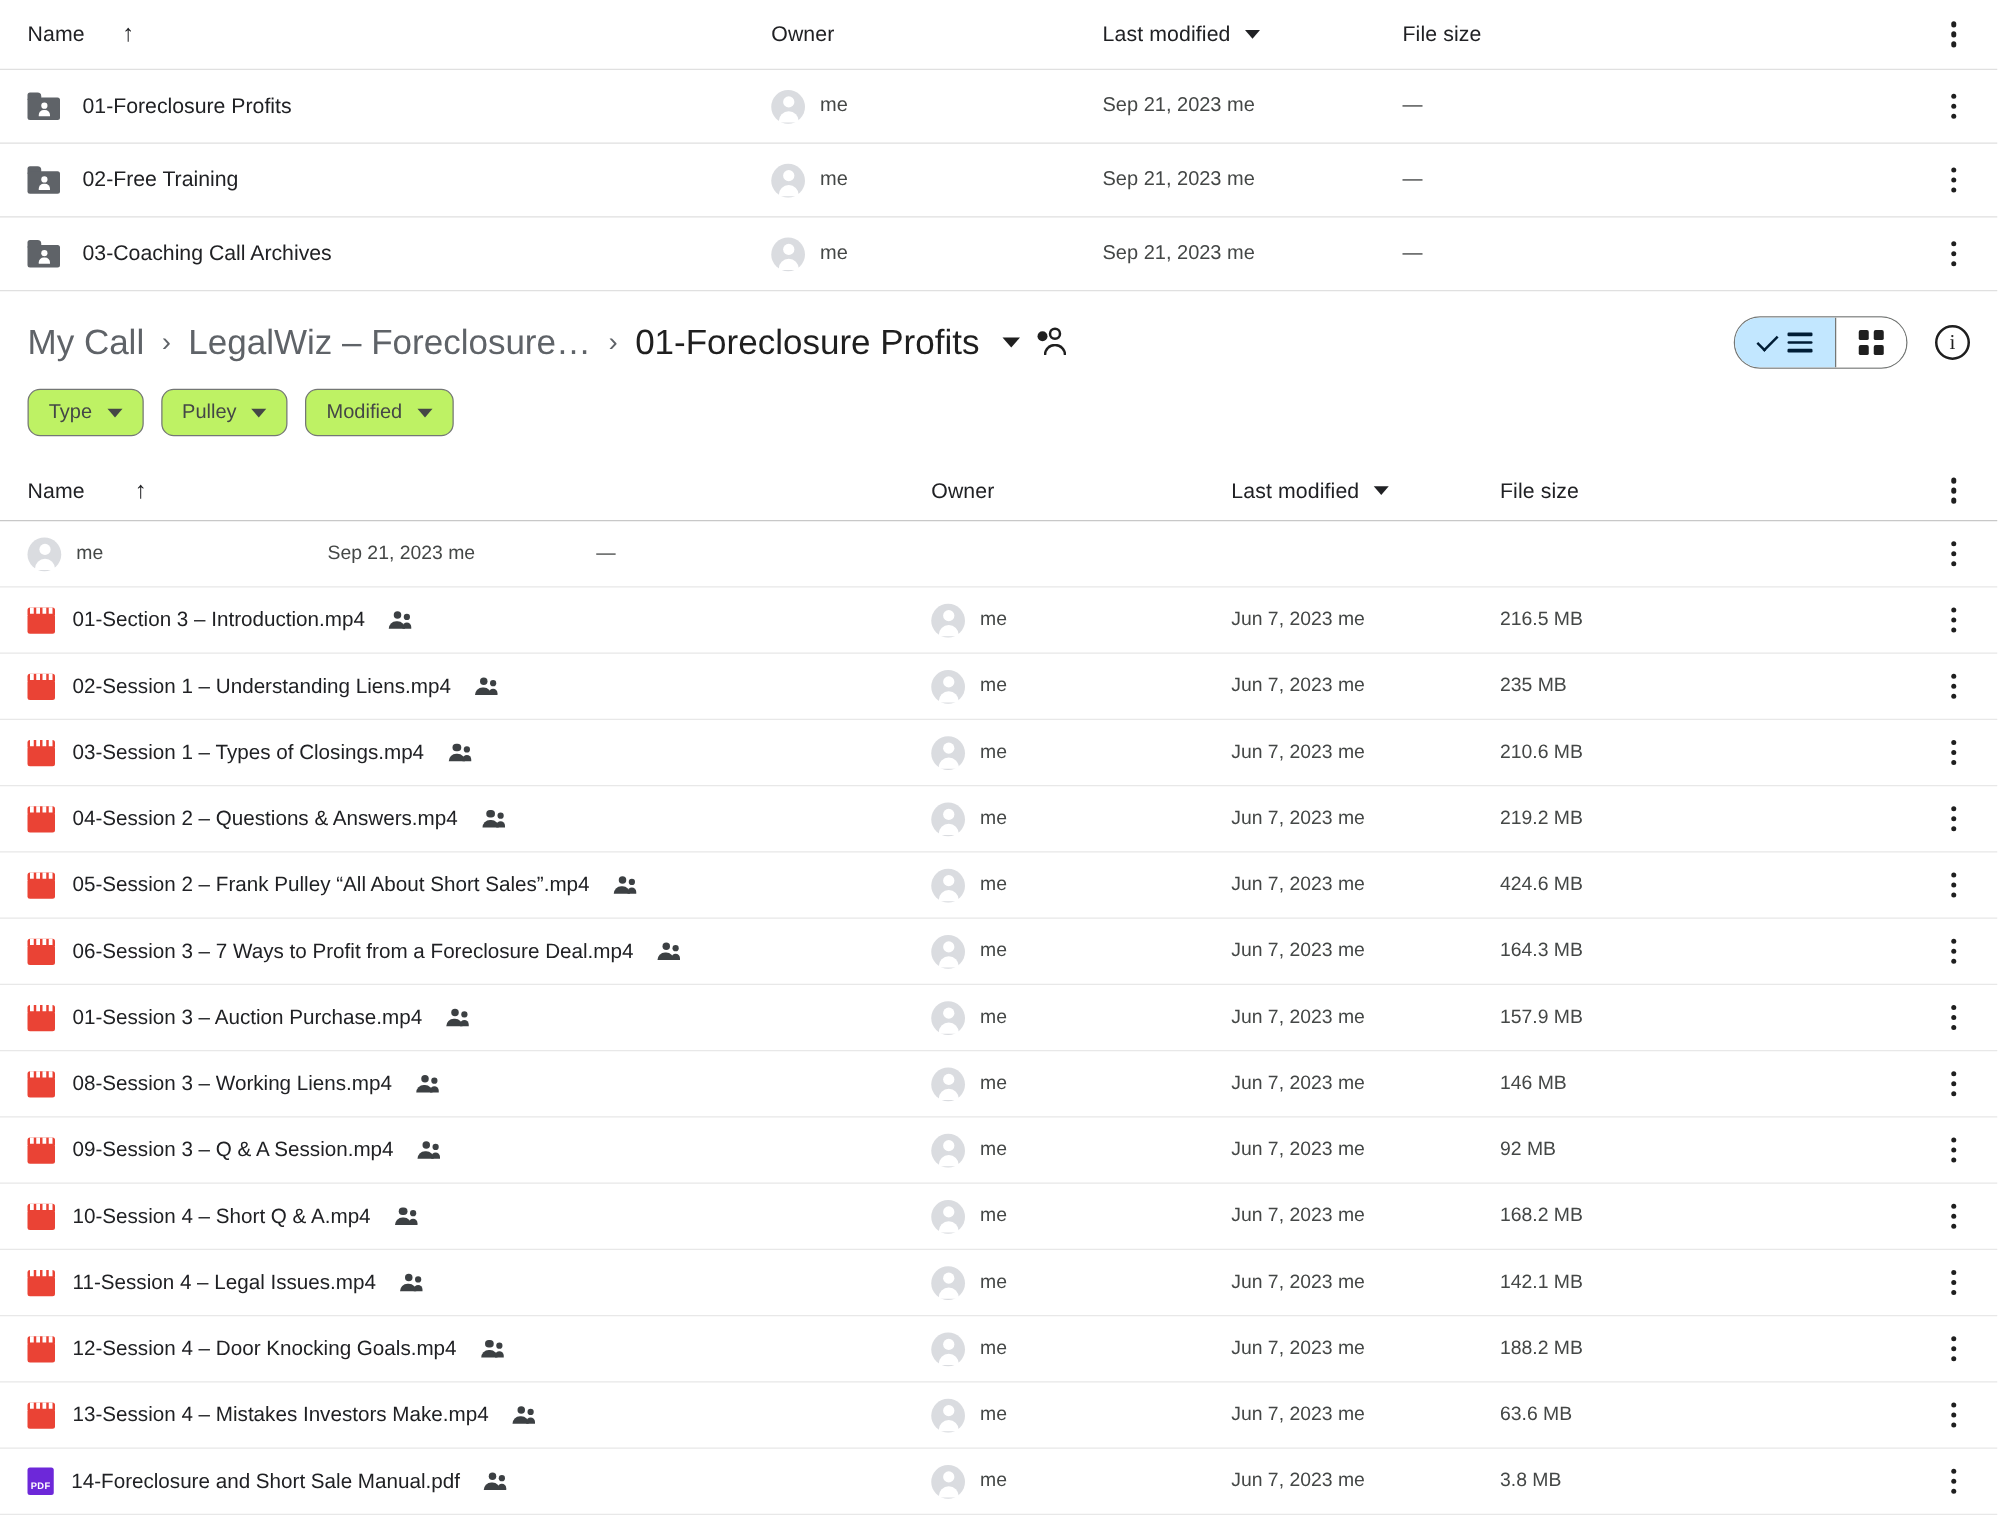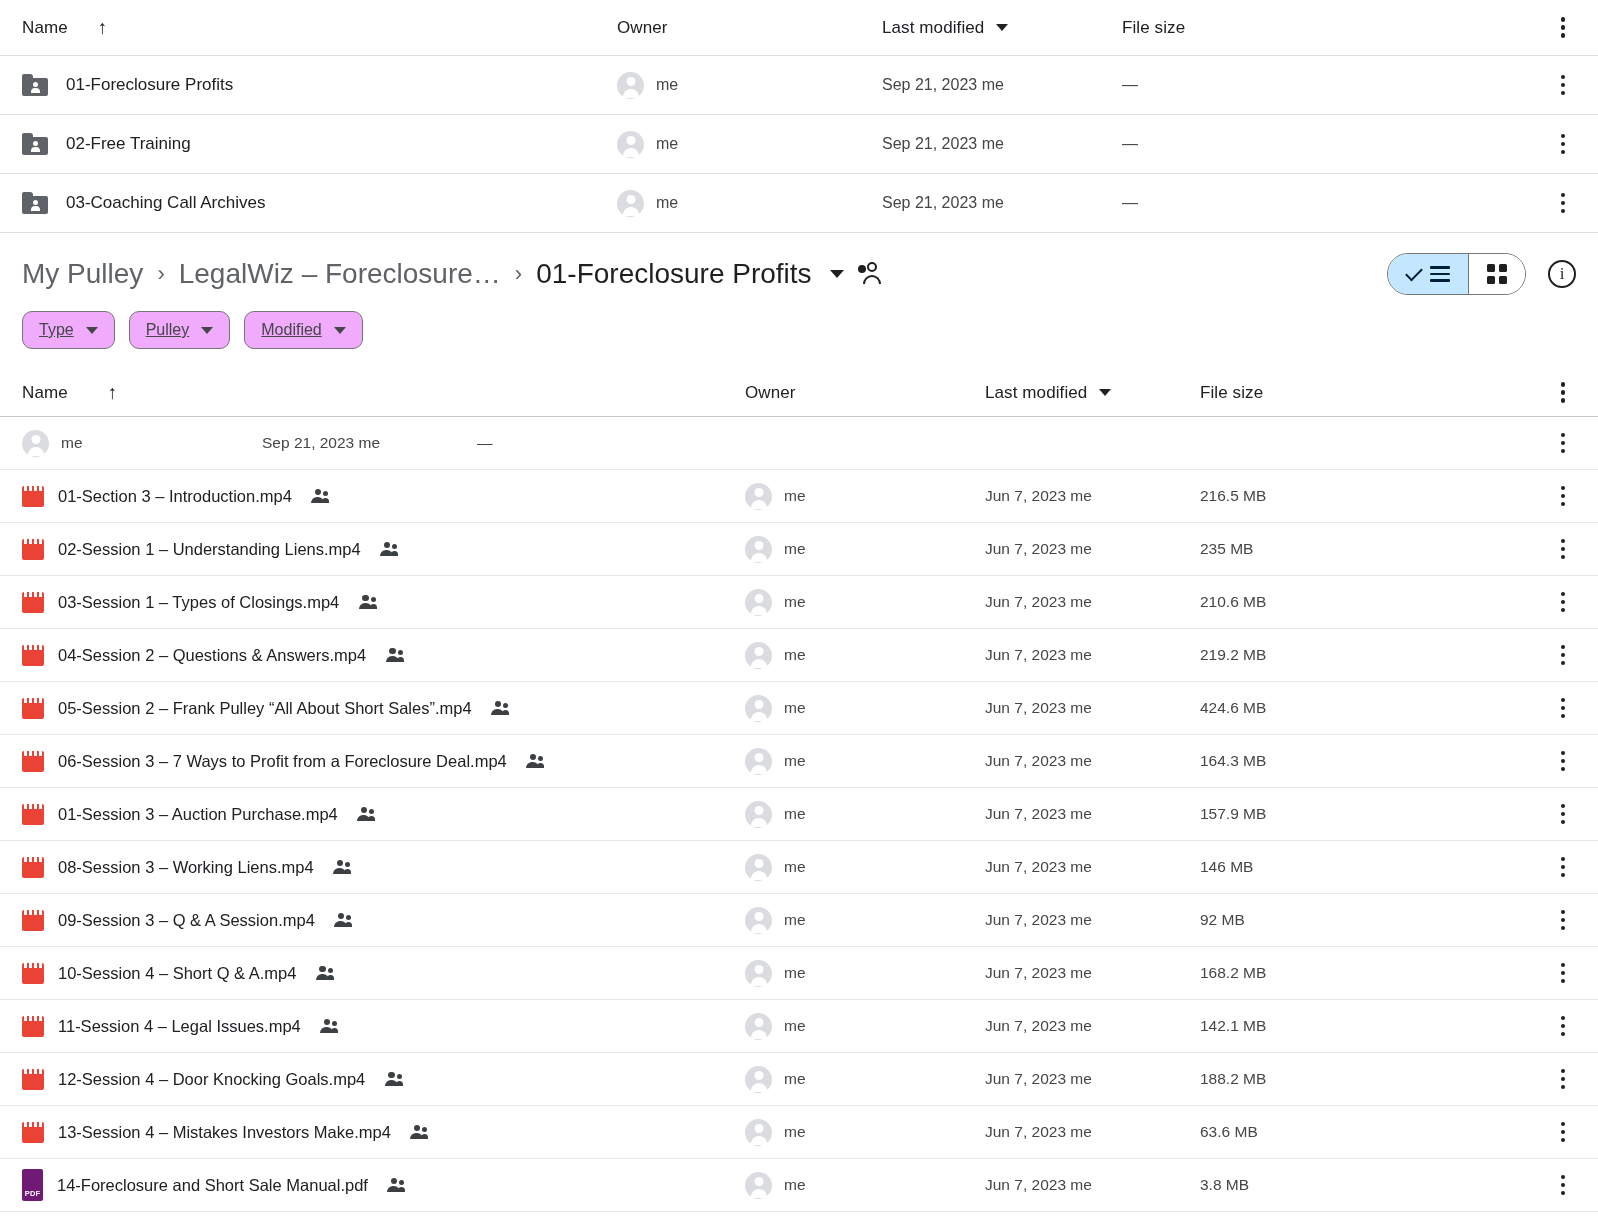--- a/index.html
+++ b/index.html
@@ -161,23 +161,22 @@
     font-size: 17px; font-family: "Liberation Serif", serif; color: #1f1f1f;
     cursor: pointer; flex: none;
   }
 
   
   .chips { display: flex; align-items: center; gap: 14px; margin-top: 14px; padding-bottom: 6px; }
   .chip {
     display: inline-flex; align-items: center; gap: 12px;
     height: 38px; padding: 0 16px;
     border: 1px solid #747775; border-radius: 10px;
-    font-size: 16px; color: #444746; background: #f0abfc; cursor: pointer;
+    font-size: 16px; color: #444746; background: #bef264; cursor: pointer;
     white-space: nowrap;
-    text-decoration: underline;
   }
   .chip .cd {
     width: 0; height: 0;
     border-left: 6px solid transparent;
     border-right: 6px solid transparent;
     border-top: 7px solid #444746;
   }
 
   
   .files { margin-top: 14px; }
@@ -207,21 +206,21 @@
   .frow .f-menu  { flex: 1; display: flex; justify-content: flex-end; }
 
   
   .vid-ico { width: 22px; height: 21px; position: relative; flex: none; }
   .vid-ico .bd { position:absolute; left:0; top:5px; width:22px; height:16px; background:#ea4335; border-radius:2px; }
   .vid-ico .tp { position:absolute; left:0; top:0; width:22px; height:6px; background:#ea4335; border-radius:2px 2px 0 0; }
   .vid-ico .tp s { position:absolute; top:0; width:2.6px; height:6px; background:#ffffff; }
 
   
   .pdf-ico {
-    width: 21px; height: 32px; background: #701a75; border-radius: 2px;
+    width: 21px; height: 22px; background: #6d28d9; border-radius: 2px;
     display: flex; align-items: flex-end; justify-content: center;
     flex: none; padding-bottom: 4px;
   }
   .pdf-ico span { font-size: 7.5px; font-weight: bold; color: #fff; letter-spacing: .2px; line-height: 1; }
 
   
   .share-badge { width: 19px; height: 15px; position: relative; flex: none; margin-left: 4px; }
   .share-badge .a { position:absolute; left:5px; top:0; width:6.5px; height:6.5px; border-radius:50%; background:#3c4043; }
   .share-badge .b { position:absolute; left:1.5px; top:8px; width:13px; height:6px; border-radius:6px 6px 0 0; background:#3c4043; }
   .share-badge .c { position:absolute; left:13.5px; top:2.5px; width:5px; height:5px; border-radius:50%; background:#3c4043; }
@@ -336,21 +335,21 @@
             <i></i>
             <i></i>
           </span>
         </div>
       </div>
     </div>
 </div>
 
 <div class="crumb-band">
   <div class="crumbs">
-    <span class="crumb">My Pulley</span>
+    <span class="crumb">My Call</span>
     <span class="crumb-sep">›</span>
     <span class="crumb">LegalWiz – Foreclosure…</span>
     <span class="crumb-sep">›</span>
     <span class="crumb current">01-Foreclosure Profits</span>
     <span class="crumb-caret"></span>
     <span class="people-ico">
         <span class="p1"></span>
         <span class="p1b"></span>
         <span class="p2"></span>
       </span>

